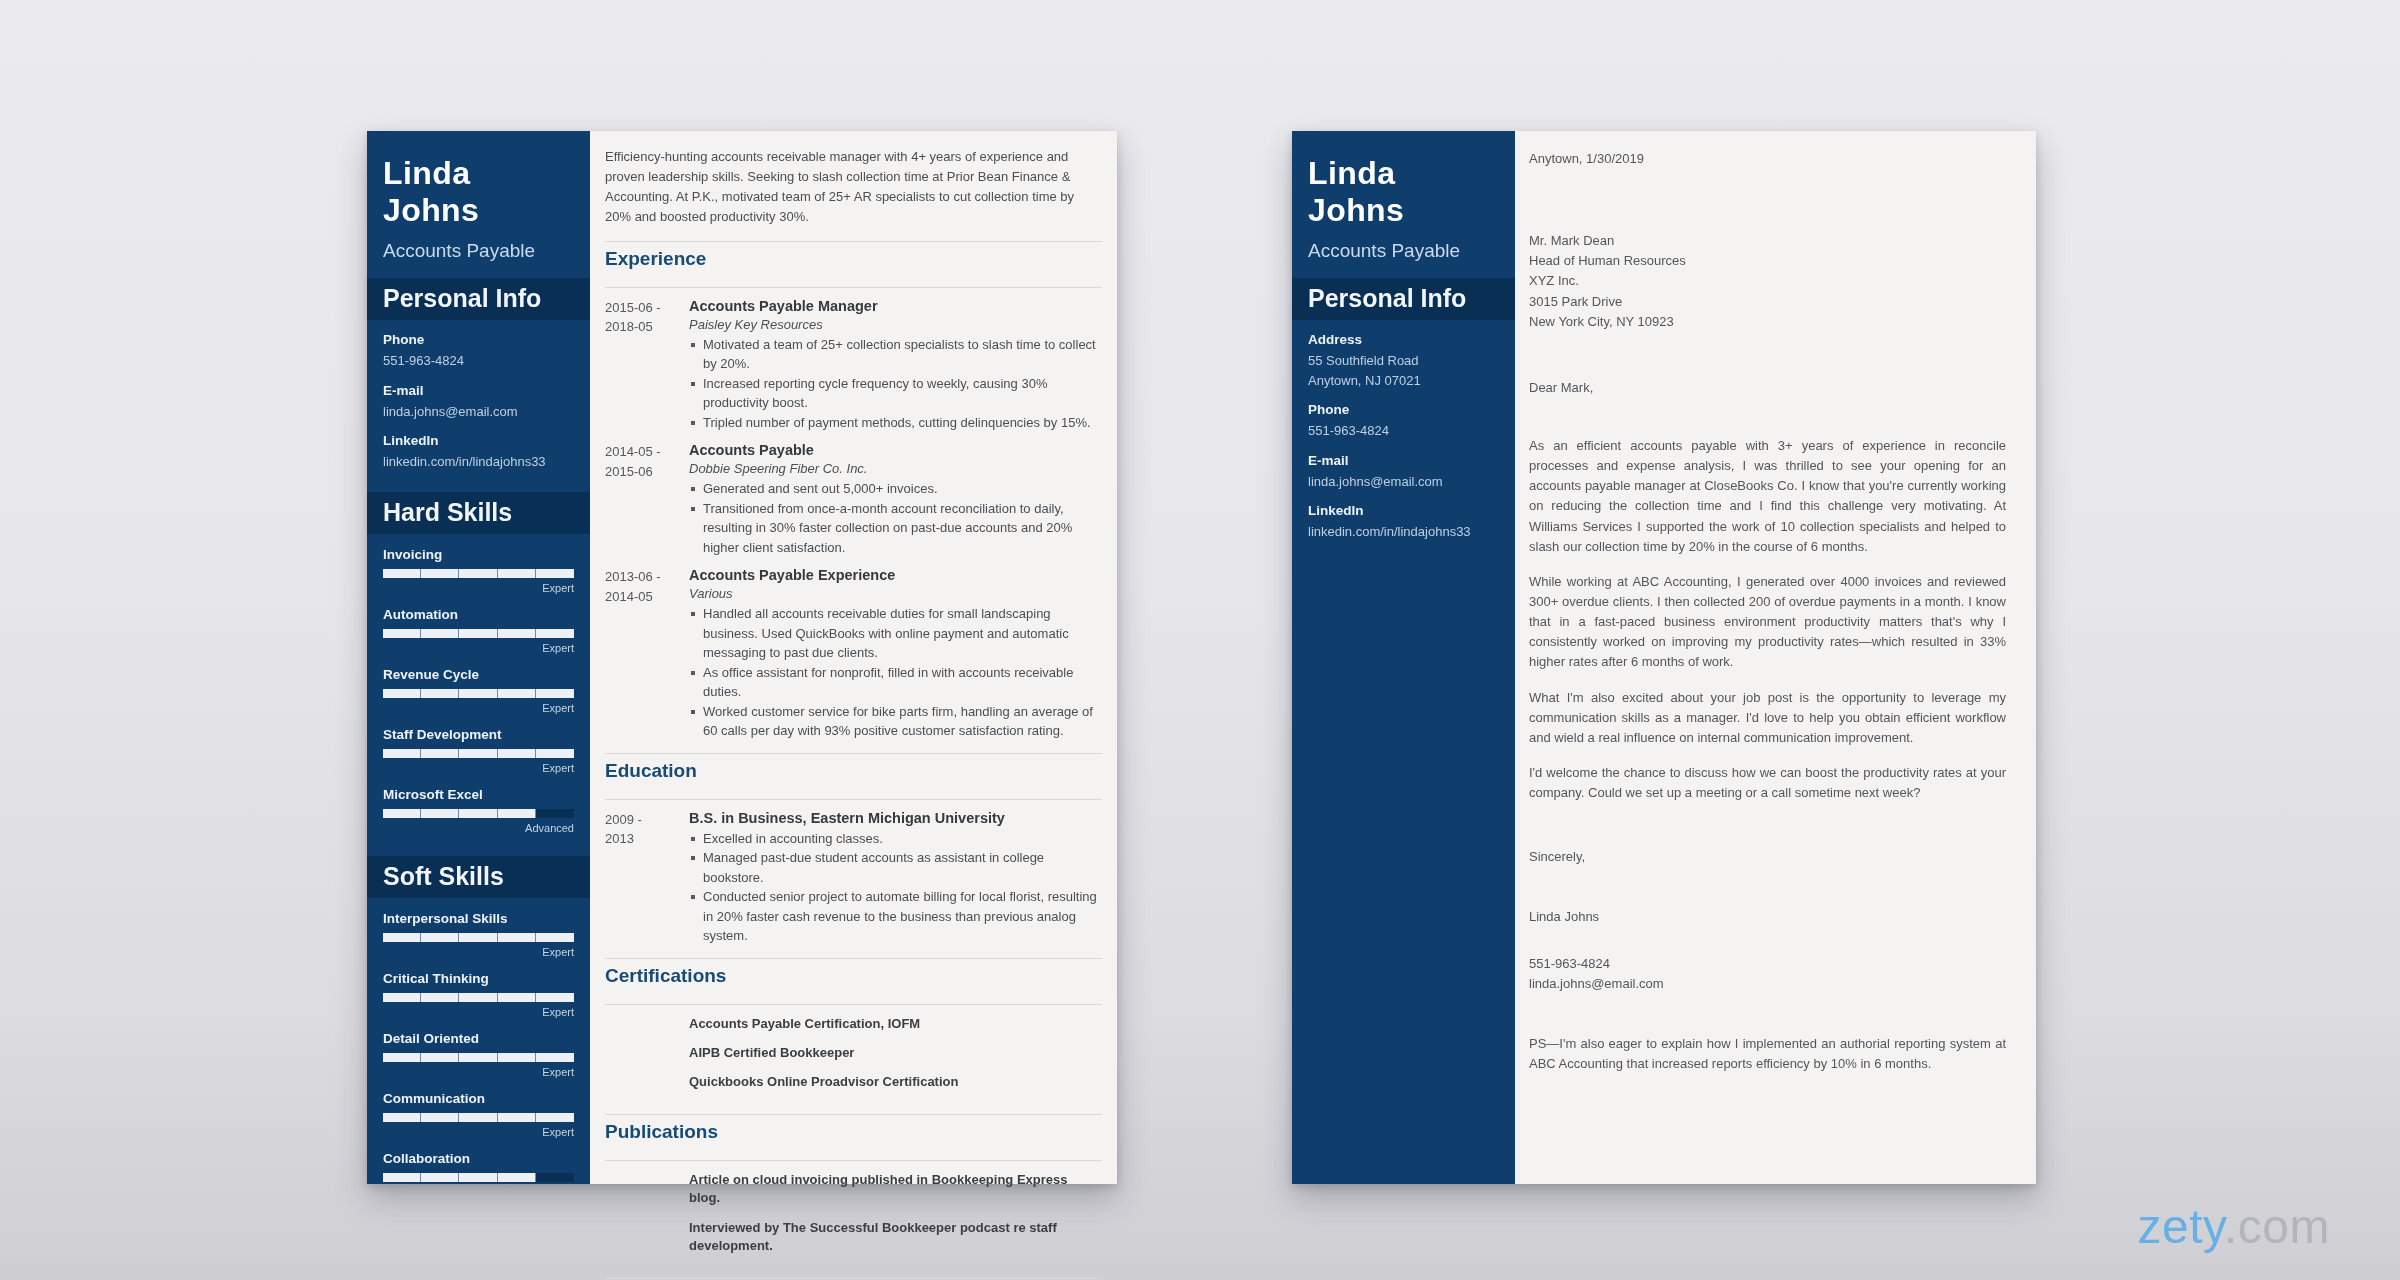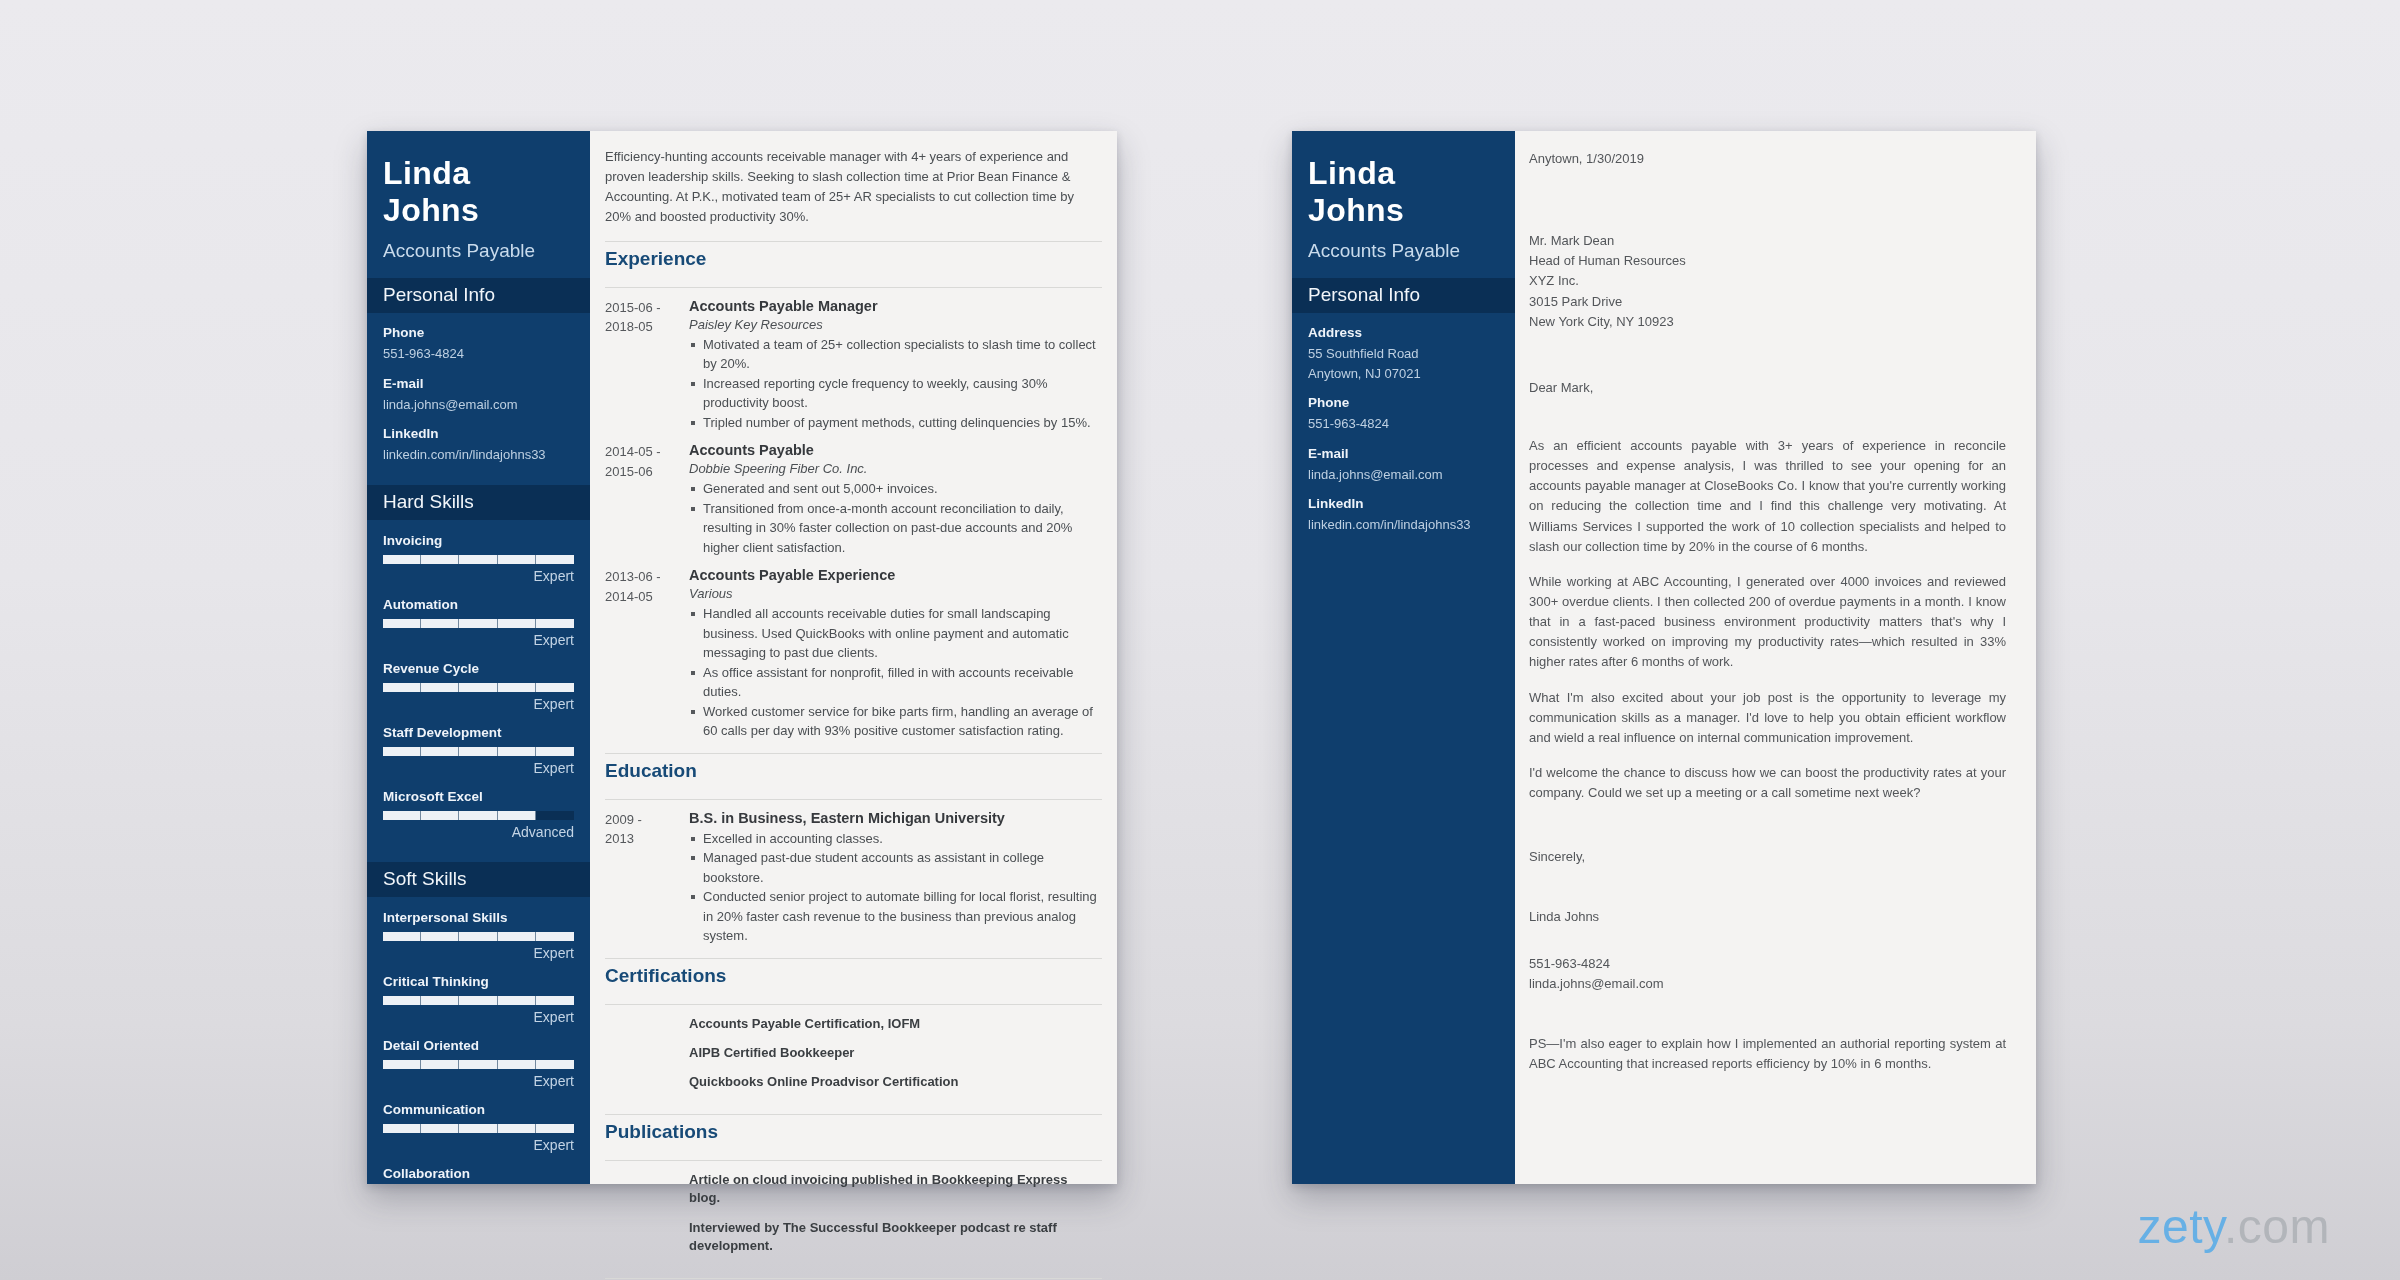--- a/index.html
+++ b/index.html
@@ -15,41 +15,41 @@
     box-shadow:0 14px 30px rgba(40,42,60,0.28), 0 3px 8px rgba(40,42,60,0.18);
   }
   #resume-page { left:367px; width:750px; }
   #letter-page { left:1292px; width:744px; }
 
   
   .sidebar { flex:0 0 223px; width:223px; background:#0f3e6d; overflow:hidden; }
   .sb-header { padding:24px 16px 16px 16px; }
   .doc-name { font-size:32px; font-weight:bold; color:#ffffff; letter-spacing:0.4px; }
   .doc-role { font-size:19px; color:#c9dbec; margin-top:11px; }
-  .band { background:#0a2f55; padding:6px 16px 7px 16px; font-size:19px; font-weight:normal; color:#f2f6fa; }
+  .band { background:#0a2f55; padding:6px 16px 7px 16px; font-size:25px; font-weight:bold; color:#f2f6fa; }
   .band.mt { margin-top:20px; }
   .pi-item { padding:12px 16px 0 16px; }
   .pi-label { font-size:13.5px; font-weight:bold; color:#eef3f9; margin-bottom:4px; }
   .pi-value { font-size:13px; color:#bed0e2; line-height:1.5; }
   .skill { padding:13px 16px 0 16px; }
   .skill-name { font-size:13.5px; font-weight:bold; color:#eef3f9; margin-bottom:7px; }
   .skill-bar { height:9px; background:#0a2f55; position:relative; }
   .skill-bar::after {
     content:""; position:absolute; inset:0;
     background:linear-gradient(90deg,
       transparent calc(20% - 1px), rgba(12,49,86,.55) calc(20% - 1px) 20%,
       transparent 20% calc(40% - 1px), rgba(12,49,86,.55) calc(40% - 1px) 40%,
       transparent 40% calc(60% - 1px), rgba(12,49,86,.55) calc(60% - 1px) 60%,
       transparent 60% calc(80% - 1px), rgba(12,49,86,.55) calc(80% - 1px) 80%,
       transparent 80%);
   }
   .skill-fill { height:100%; background:#edf1f6; }
   .skill-fill.expert { width:100%; }
   .skill-fill.advanced { width:80%; }
-  .skill-level { text-align:right; font-size:14px; color:#c3d4e5; margin-top:4px; }
+  .skill-level { text-align:right; font-size:11px; color:#c3d4e5; margin-top:4px; }
 
   
   .r-main { flex:1; padding:16px 15px 0 15px; font-size:13px; color:#4b4f53; }
   .summary { line-height:1.55; margin-bottom:13px; }
   .r-section { border-top:1px solid #d9d9d7; }
   .r-section h2 { font-size:19px; font-weight:bold; color:#174a77; padding:6px 0 17px 0; border-bottom:1px solid #d9d9d7; }
   .sec-body { padding:10px 0 2px 0; }
   .row { display:flex; margin-bottom:10px; }
   .dates { flex:0 0 84px; color:#55585c; line-height:1.5; }
   .content { flex:1; }

